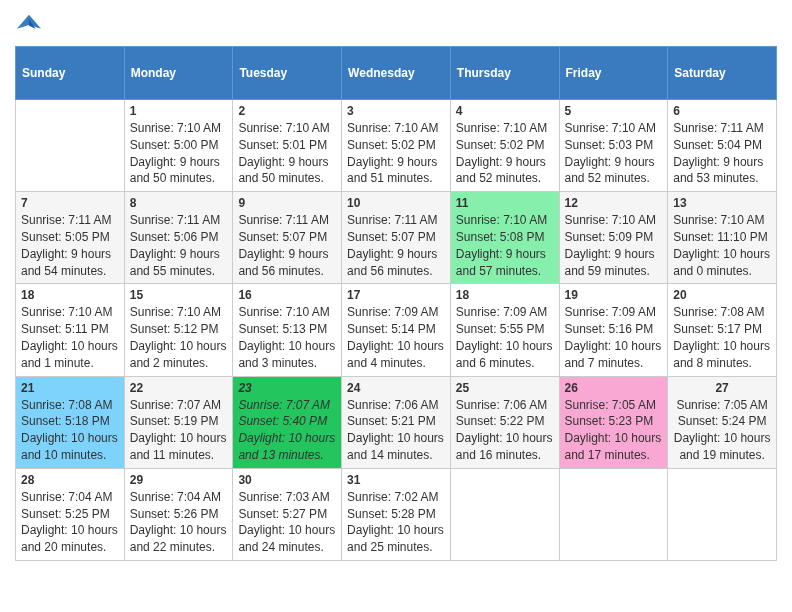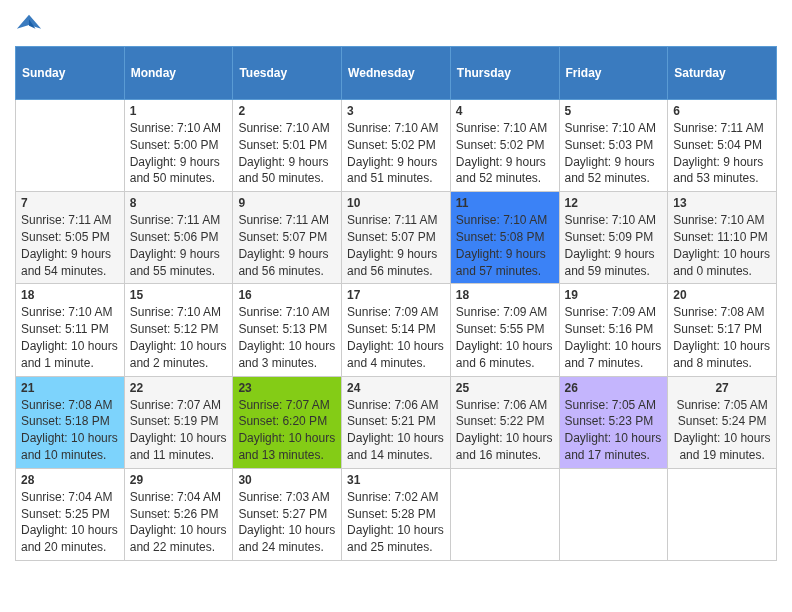--- a/index.html
+++ b/index.html
@@ -200,21 +200,21 @@
           </div>
         </td>
         <td style="background: rgb(245, 245, 245);">
           <div class="day-number">10</div>
           <div class="day-info">
             <div>Sunrise: 7:11 AM</div>
             <div>Sunset: 5:07 PM</div>
             <div>Daylight: 9 hours and 56 minutes.</div>
           </div>
         </td>
-        <td style="background: #3b82f6;">
+        <td style="background: #86efac;">
           <div class="day-number">11</div>
           <div class="day-info">
             <div>Sunrise: 7:10 AM</div>
             <div>Sunset: 5:08 PM</div>
             <div>Daylight: 9 hours and 57 minutes.</div>
           </div>
         </td>
         <td style="background: rgb(245, 245, 245);">
           <div class="day-number">12</div>
           <div class="day-info">
@@ -300,45 +300,45 @@
           </div>
         </td>
         <td style="background: rgb(245, 245, 245);">
           <div class="day-number">22</div>
           <div class="day-info">
             <div>Sunrise: 7:07 AM</div>
             <div>Sunset: 5:19 PM</div>
             <div>Daylight: 10 hours and 11 minutes.</div>
           </div>
         </td>
-        <td style="background: #84cc16;">
+        <td style="background: #22c55e; font-style: italic;">
           <div class="day-number">23</div>
           <div class="day-info">
             <div>Sunrise: 7:07 AM</div>
-            <div>Sunset: 6:20 PM</div>
+            <div>Sunset: 5:40 PM</div>
             <div>Daylight: 10 hours and 13 minutes.</div>
           </div>
         </td>
         <td style="background: rgb(245, 245, 245);">
           <div class="day-number">24</div>
           <div class="day-info">
             <div>Sunrise: 7:06 AM</div>
             <div>Sunset: 5:21 PM</div>
             <div>Daylight: 10 hours and 14 minutes.</div>
           </div>
         </td>
         <td style="background: rgb(245, 245, 245);">
           <div class="day-number">25</div>
           <div class="day-info">
             <div>Sunrise: 7:06 AM</div>
             <div>Sunset: 5:22 PM</div>
             <div>Daylight: 10 hours and 16 minutes.</div>
           </div>
         </td>
-        <td style="background: #c4b5fd; margin-top: 11px;">
+        <td style="background: #f9a8d4; margin-top: 11px;">
           <div class="day-number">26</div>
           <div class="day-info">
             <div>Sunrise: 7:05 AM</div>
             <div>Sunset: 5:23 PM</div>
             <div>Daylight: 10 hours and 17 minutes.</div>
           </div>
         </td>
         <td style="background: rgb(245, 245, 245); text-align: center;">
           <div class="day-number">27</div>
           <div class="day-info">

